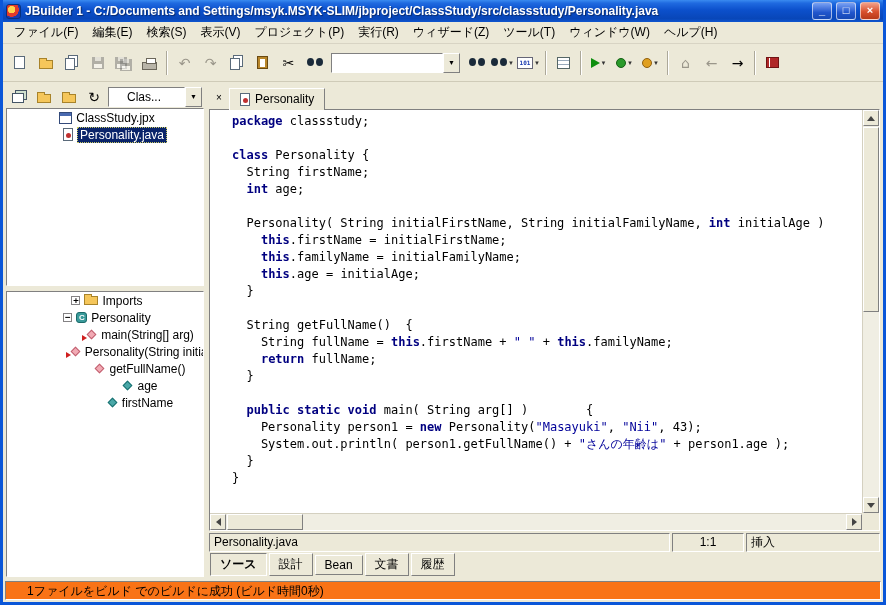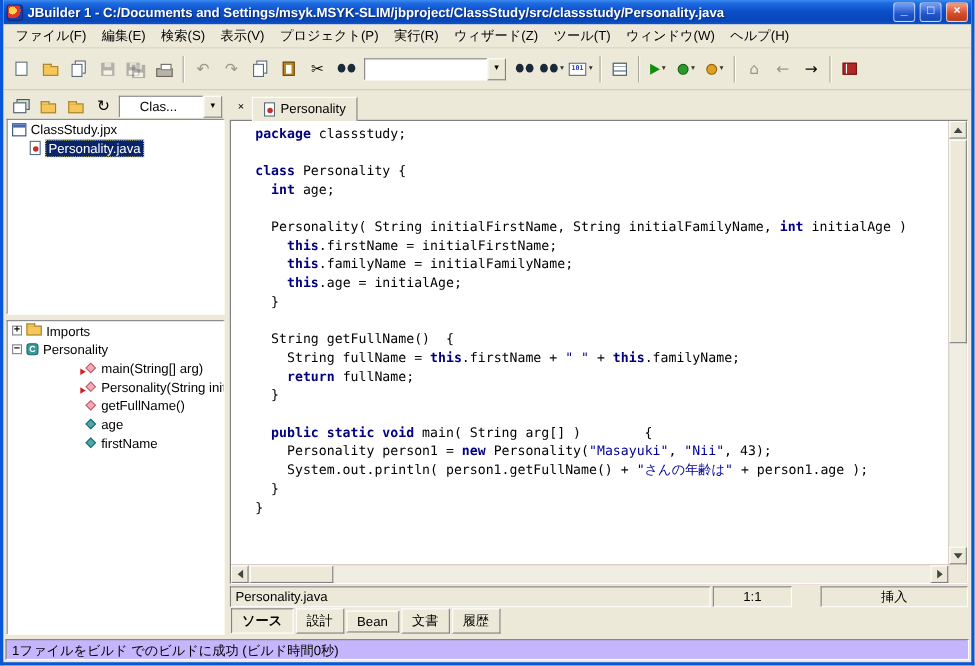--- a/index.html
+++ b/index.html
@@ -69,21 +69,21 @@
   .mini-toolbar{height:23px;flex:0 0 23px;display:flex;align-items:center;gap:3px;padding:1px 2px;}
   .mbtn{width:22px;height:20px;display:flex;align-items:center;justify-content:center;}
   .i-panes{width:12px;height:10px;background:#fff;border:1px solid #456;box-shadow:3px -3px 0 -1px #cfe0cf,3px -3px 0 0 #456;margin-left:-3px;margin-top:3px;}
   .mini-combo{flex:1;display:flex;height:20px;}
   .mini-combo .field{flex:1;background:#fff;border:1px solid;border-color:#808080 #fff #fff #808080;padding:2px 18px;white-space:nowrap;overflow:hidden;}
   
   .pane{background:#fff;overflow:hidden;}
   .project-pane{height:178px;flex:0 0 178px;}
   .h-splitter{height:5px;flex:0 0 5px;}
   .structure-pane{flex:1;min-height:0;}
-  .tree-row{height:17px;display:flex;align-items:center;gap:4px;padding-left:4px;white-space:nowrap;overflow:hidden;}
+  .tree-row{height:17px;display:flex;align-items:center;gap:4px;padding-left:4px;white-space:nowrap;overflow:hidden;justify-content:center;}
   .tree-row.child{padding-left:20px;}
   .tree-row.grandchild{padding-left:22px;margin-left:48px;}
   .sel-label{background:#0A246A;color:#fff;padding:0 2px;border:1px dotted #c8c864;}
   .exp{width:9px;height:9px;flex:0 0 9px;border:1px solid #848284;background:#fff;font:bold 9px/7px "DejaVu Sans Mono",monospace;text-align:center;color:#000;}
   .i-window{width:13px;height:12px;background:#fff;border:1px solid #334a7a;position:relative;flex:0 0 13px;}
   .i-window::before{content:"";position:absolute;left:0;right:0;top:0;height:3px;background:#4a6ab0;}
   .i-java{width:10px;height:13px;background:#fff;border:1px solid #5a6a7a;position:relative;flex:0 0 10px;}
   .i-java::after{content:"";position:absolute;left:2px;top:4px;width:5px;height:5px;border-radius:50%;background:#c03030;}
   .i-class{width:11px;height:11px;flex:0 0 11px;border-radius:3px;background:#3a9a9a;border:1px solid #1a6a6a;color:#fff;font:bold 8px/10px "Liberation Sans",sans-serif;text-align:center;}
   .i-class::after{content:"C";}
@@ -92,21 +92,21 @@
   .dia.m{background:#f2aab4;border:1px solid #c06070;}
   .dia.f{background:#4aa8a8;border:1px solid #1a7070;}
   .runmark{position:absolute;left:-4px;bottom:-1px;width:0;height:0;border-left:5px solid #d02020;border-top:3px solid transparent;border-bottom:3px solid transparent;}
   
   .tabbar{height:24px;flex:0 0 24px;display:flex;align-items:flex-end;gap:2px;padding:1px 0 0 2px;}
   .tab-close{width:16px;height:16px;margin-bottom:3px;text-align:center;font-size:10px;line-height:14px;border:1px solid transparent;}
   .ed-tab{display:flex;align-items:center;gap:5px;padding:3px 10px 4px;background:#ECE9D8;
     border:1px solid;border-color:#fff #808080 #ECE9D8 #fff;border-bottom:none;position:relative;top:1px;}
   
   .editor-shell{flex:1;min-height:0;display:grid;grid-template-columns:1fr 17px;grid-template-rows:1fr 17px;
-    border:1px solid;border-color:#808080 #fff #fff #808080;background:#d946ef;}
+    border:1px solid;border-color:#808080 #fff #fff #808080;background:#c2410c;}
   .code-area{overflow:hidden;padding:3px 0 0 22px;background:#fff;}
   .code-line{font:12px/17px "DejaVu Sans Mono",monospace;white-space:pre;}
   .tok-k{color:#000080;font-weight:bold;}
   .tok-s{color:#000099;}
   .tok-p{color:#000;}
   
   .vscroll{position:relative;background:#f0eee3;border-left:1px solid #d4d0c0;}
   .hscroll{position:relative;background:#f0eee3;border-top:1px solid #d4d0c0;}
   .sb-btn{position:absolute;width:16px;height:16px;background:#ECE9D8;border:1px solid;border-color:#fff #808080 #808080 #fff;
     display:flex;align-items:center;justify-content:center;}
@@ -119,28 +119,28 @@
   .v-thumb{position:absolute;left:0;top:17px;width:16px;height:46%;background:#ECE9D8;border:1px solid;border-color:#fff #808080 #808080 #fff;}
   .h-left{top:0;left:0;}
   .h-right{top:0;right:0;}
   .h-thumb{position:absolute;top:0;left:17px;width:76px;height:16px;background:#ECE9D8;border:1px solid;border-color:#fff #808080 #808080 #fff;}
   .sb-corner{background:#ECE9D8;}
   
   .file-status{height:19px;flex:0 0 19px;display:flex;gap:2px;margin-top:2px;}
   .fs-cell{background:#ECE9D8;border:1px solid;border-color:#808080 #fff #fff #808080;padding:1px 4px;white-space:nowrap;overflow:hidden;line-height:15px;}
   .fs-name{flex:1;}
   .fs-caret{width:72px;flex:0 0 72px;text-align:center;}
-  .fs-mode{width:134px;flex:0 0 134px;text-align:center;margin-left:24px;}
+  .fs-mode{width:134px;flex:0 0 134px;text-align:left;}
   
   .view-tabs{height:25px;flex:0 0 25px;display:flex;align-items:center;gap:2px;padding:2px 1px;}
   .vtab{padding:2px 9px;background:#ECE9D8;border:1px solid;border-color:#fff #808080 #808080 #fff;white-space:nowrap;}
   .vtab.active{font-weight:bold;border-color:#808080 #fff #fff #808080;}
   
   .statusbar{height:22px;flex:0 0 22px;display:flex;padding:1px 2px 2px;}
-  .status-cell{flex:1;background:#c4b5fd;border:1px solid;border-color:#808080 #fff #fff #808080;padding:1px 5px;line-height:16px;white-space:nowrap;overflow:hidden;}
+  .status-cell{flex:1;background:#f97316;border:1px solid;border-color:#808080 #fff #fff #808080;padding:1px 21px;line-height:16px;white-space:nowrap;overflow:hidden;}
 </style>
 </head>
 <body>
 
 <div class="window">
 
   <div class="titlebar">
     <span class="title-logo"></span>
     <span class="title-text">JBuilder 1 - C:/Documents and Settings/msyk.MSYK-SLIM/jbproject/ClassStudy/src/classstudy/Personality.java</span>
     <span class="winbtn min">_</span>
@@ -339,20 +339,21 @@
           <span class="i-java"></span>
           <span>Personality</span>
         </span>
       </div>
 
       <div class="editor-shell">
         <div class="code-area">
             <div class="code-line"><span class="tok-k">package</span><span class="tok-p"> classstudy;</span></div>
             <div class="code-line">&nbsp;</div>
             <div class="code-line"><span class="tok-k">class</span><span class="tok-p"> Personality {</span></div>
+            <div class="code-line"><span class="tok-p">  String firstName;</span></div>
             <div class="code-line"><span class="tok-p">  </span><span class="tok-k">int</span><span class="tok-p"> age;</span></div>
             <div class="code-line">&nbsp;</div>
             <div class="code-line"><span class="tok-p">  Personality( String initialFirstName, String initialFamilyName, </span><span class="tok-k">int</span><span class="tok-p"> initialAge )        {</span></div>
             <div class="code-line"><span class="tok-p">    </span><span class="tok-k">this</span><span class="tok-p">.firstName = initialFirstName;</span></div>
             <div class="code-line"><span class="tok-p">    </span><span class="tok-k">this</span><span class="tok-p">.familyName = initialFamilyName;</span></div>
             <div class="code-line"><span class="tok-p">    </span><span class="tok-k">this</span><span class="tok-p">.age = initialAge;</span></div>
             <div class="code-line"><span class="tok-p">  }</span></div>
             <div class="code-line">&nbsp;</div>
             <div class="code-line"><span class="tok-p">  String getFullName()  {</span></div>
             <div class="code-line"><span class="tok-p">    String fullName = </span><span class="tok-k">this</span><span class="tok-p">.firstName + </span><span class="tok-s">" "</span><span class="tok-p"> + </span><span class="tok-k">this</span><span class="tok-p">.familyName;</span></div>

